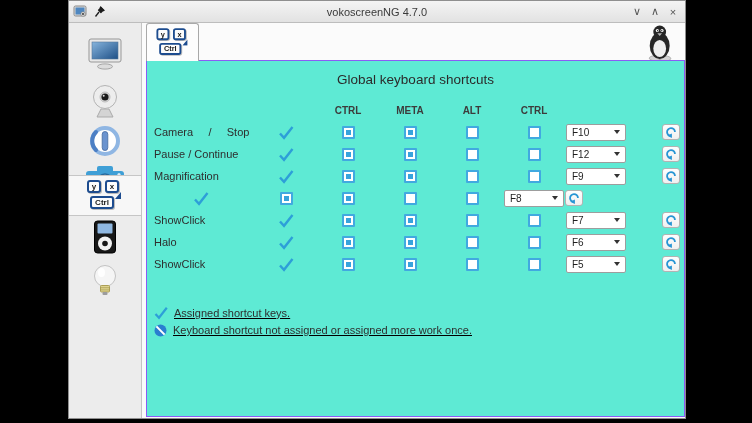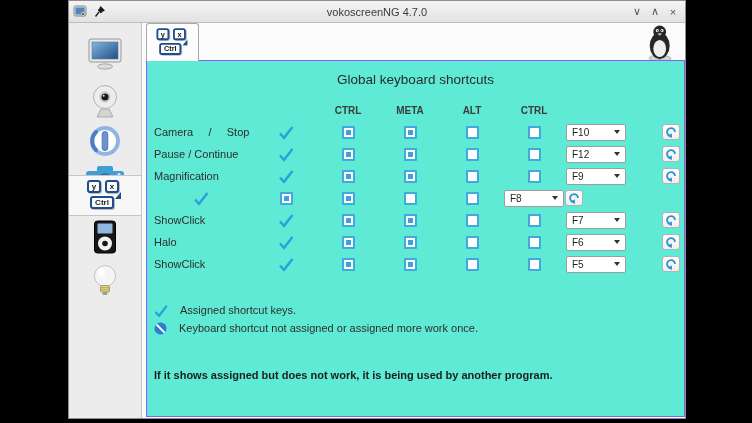--- a/index.html
+++ b/index.html
@@ -61,21 +61,21 @@
   .cell-dd { display:flex; align-items:center; }
   .dropdown { width:60px; height:17px; margin-left:1px; background:#fff; border:1px solid #9d9d9d;
               border-radius:2px; display:flex; align-items:center; padding:0 5px; cursor:default; }
   .dd-text { font-size:10px; color:#1f1f1f; flex:1; }
   .dd-caret { width:0; height:0; border-left:3px solid transparent; border-right:3px solid transparent;
               border-top:4px solid #333; }
   .reset { width:18px; height:16px; background:linear-gradient(#fefefe,#f0f0f0); border:1px solid #b3b3b3;
            border-radius:3px; display:flex; align-items:center; justify-content:center; padding:0; cursor:default; }
 
   .legend { position:absolute; top:243px; left:7px; }
-  .legend-line { display:flex; gap:12px; height:17.5px; }
+  .legend-line { display:flex; align-items:center; gap:6px; height:17.5px;text-decoration:underline; }
   .legend-line span { font-size:11px; color:#2e2e2e; }
   .note { position:absolute; top:308px; left:7px; font-size:11px; font-weight:bold; color:#1d1d1d; }
 </style>
 </head>
 <body>
 
 <div class="stage">
   <div class="window">
 
     <div class="titlebar">
@@ -460,18 +460,17 @@
             </div>
             <div class="legend-line">
               <svg width="13" height="13" viewBox="0 0 13 13">
                 <circle cx="6.5" cy="6.5" r="6" fill="#2a7fd0"></circle>
                 <line x1="2.4" y1="2.4" x2="10.6" y2="10.6" stroke="#fff" stroke-width="2"></line>
               </svg>
               <span>Keyboard shortcut not assigned or assigned more work once.</span>
             </div>
           </div>
 
-          <div class="note">If it shows assigned but does not work, it is being used by another program.</div>
         </div>
       </div>
     </div>
   </div>
 </div>
 
 </body></html>

